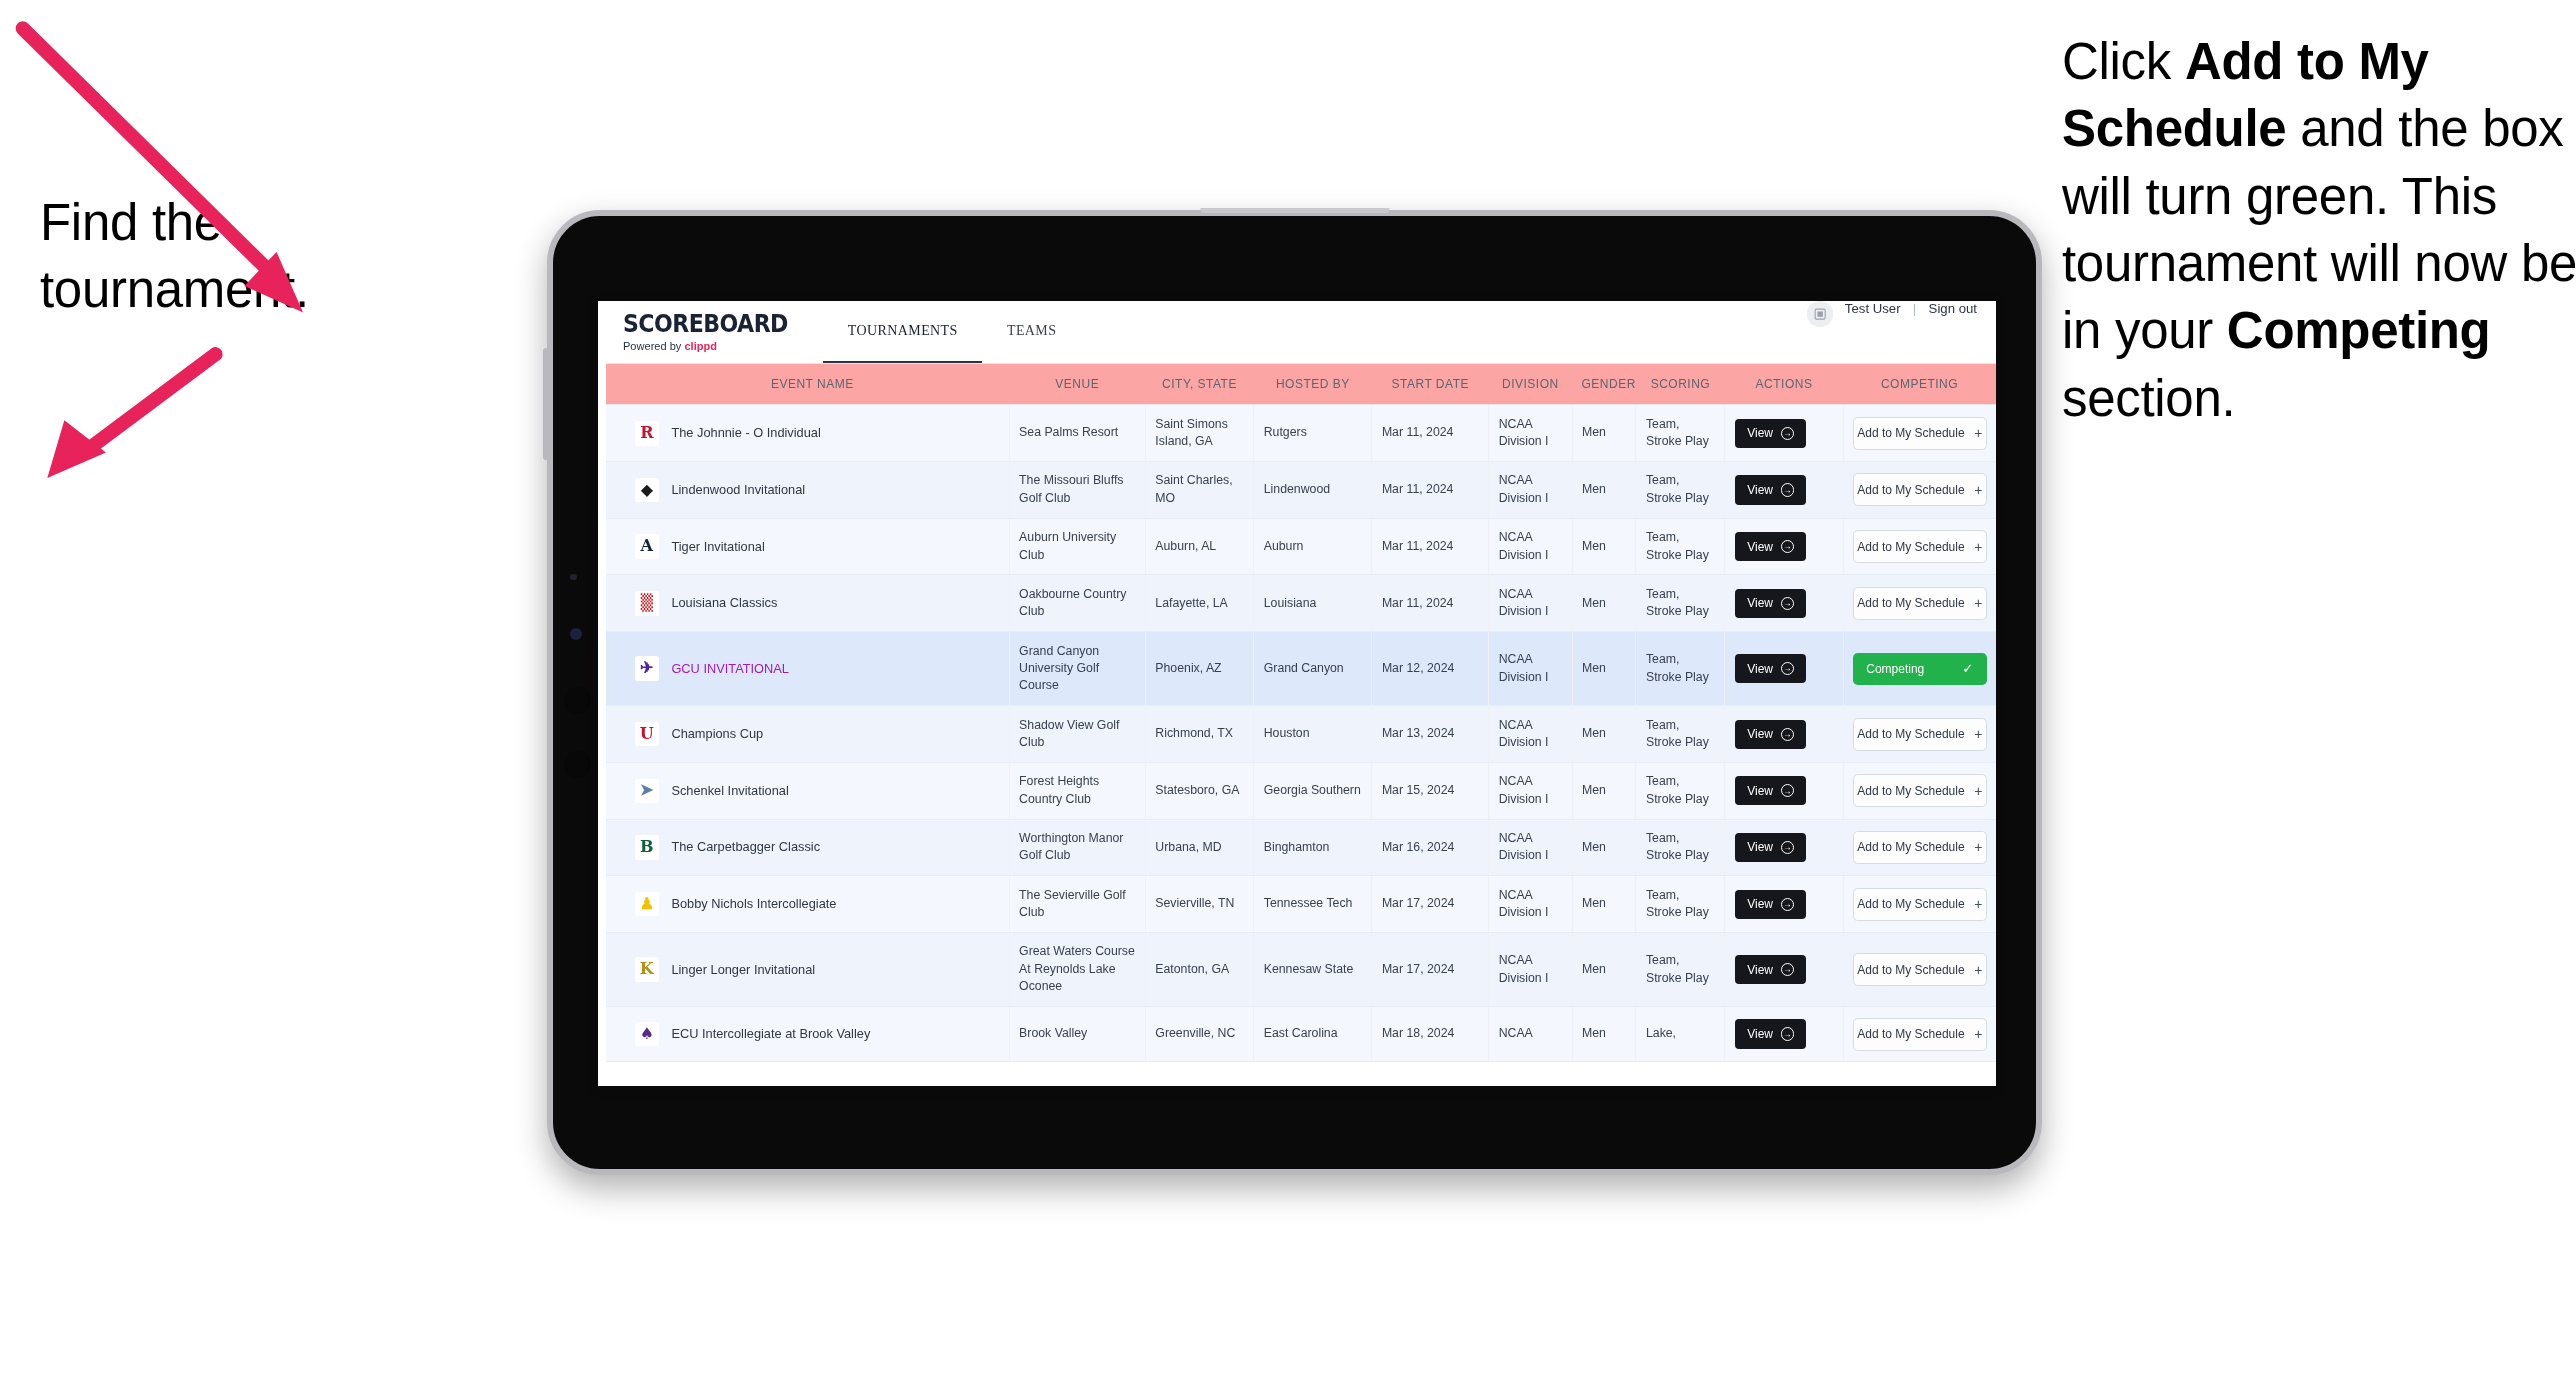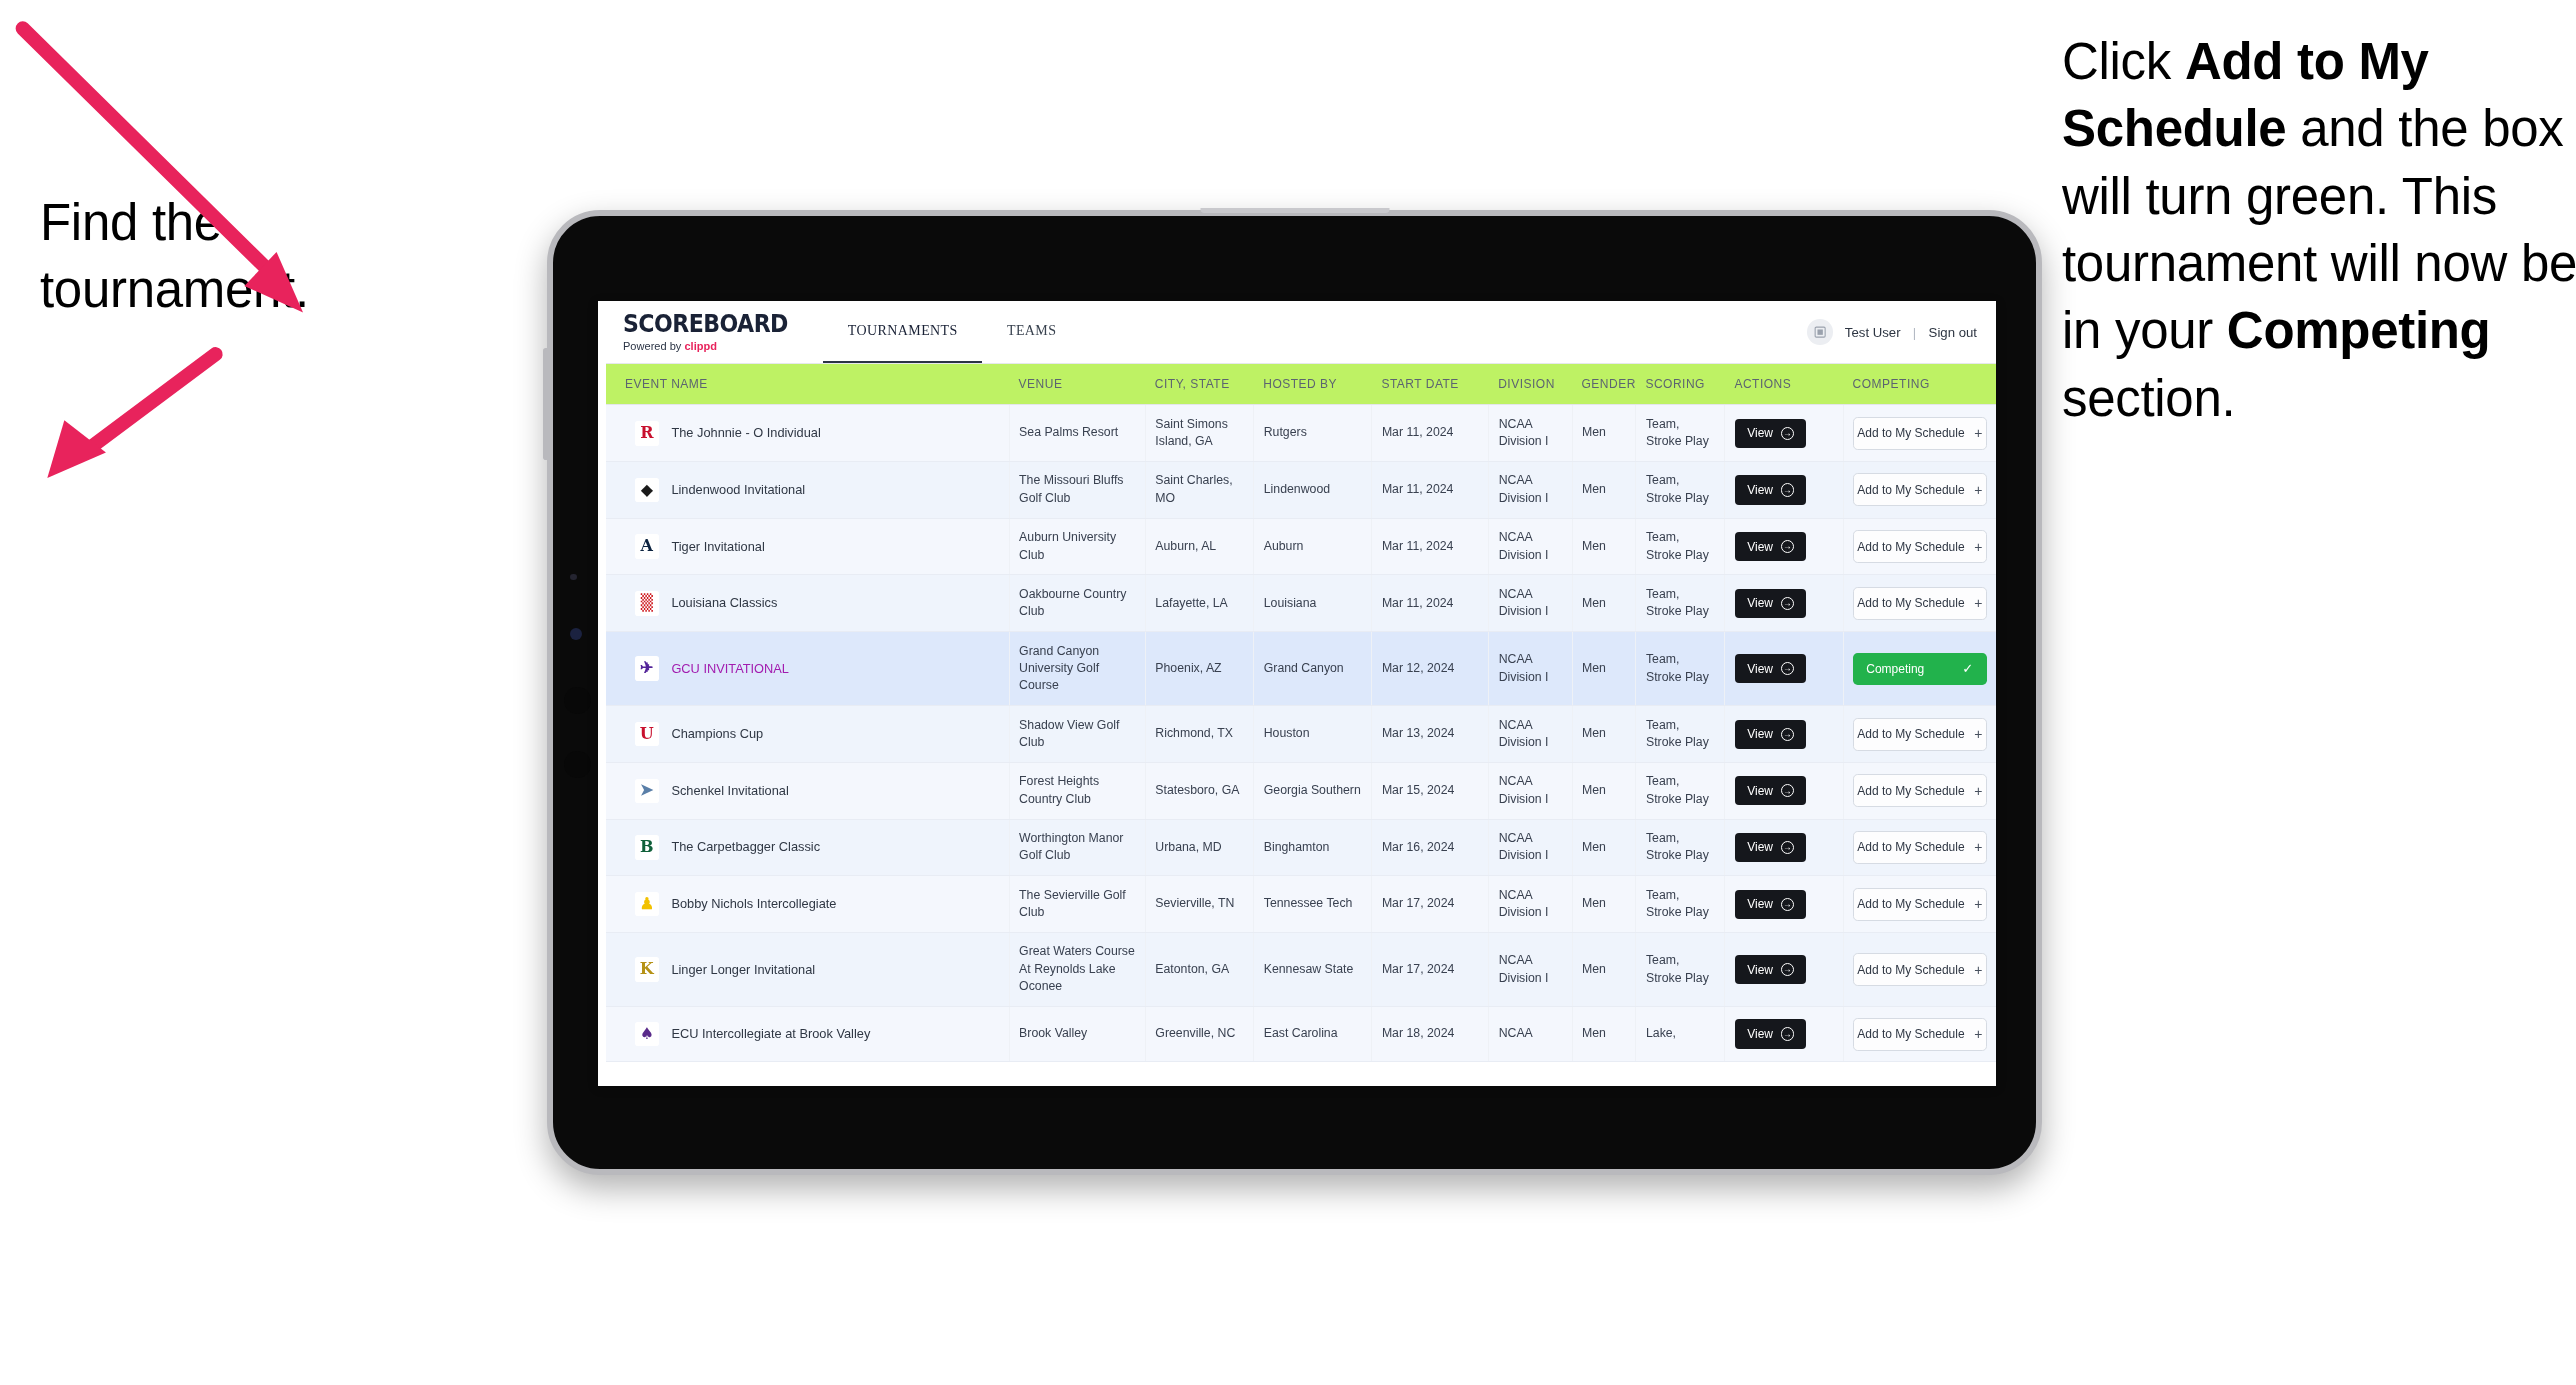--- a/index.html
+++ b/index.html
@@ -94,39 +94,39 @@
 
   .navtab {
     display:flex; align-items:center; padding: 0 24.6px;
     font-size: 14px; letter-spacing: 0.4px; color:#39424f;
     border-bottom: 2.8px solid transparent;
     cursor: pointer; height:100%;font-family:Liberation Serif, serif;
   }
   .navtab.active { color:#1a2236; border-bottom-color:#2b3445; font-weight:500; }
 
   #header-right {
-    margin-left:auto; display:flex; align-items:center;
+    margin-left:auto; display:flex; 
     padding-right: 19px; gap: 12.3px;
   }
   #avatar {
     width: 25.5px; height:25.5px; border-radius:50%;
     background:#eceef2; display:flex; align-items:center; justify-content:center;
     color:#9aa1ad; font-size:12.3px;
   }
   #user-name, #signout { font-size:13.2px; color:#2d3542; }
   #signout { cursor:pointer; }
   #sep { color:#b4bac4; font-size:13.2px; }
 
   
   #table-wrap { height: calc(100% - 63px); overflow:hidden; }
   table { width:100%; border-collapse: collapse; table-layout: fixed; }
   thead th {
-    background:#bef264;
+    background:#fca5a5;
     font-size: 12px; letter-spacing:0.5px; color:#5c6470;
-    font-weight:400; text-align:left;
+    font-weight:400; text-align:center;
     padding: 13.2px 9.5px; border-bottom:0.9px solid #e3e6ea;
     white-space:nowrap;
   }
   thead th:first-child { padding-left: 19px; }
   tbody td {
     font-size: 12.3px; color:#394150;
     padding: 10.4px 9.5px; vertical-align: middle;
     border-bottom: 0.9px solid #e8ecf4;
     border-right: 0.9px solid #eef1f6;
     line-height: 1.42;

